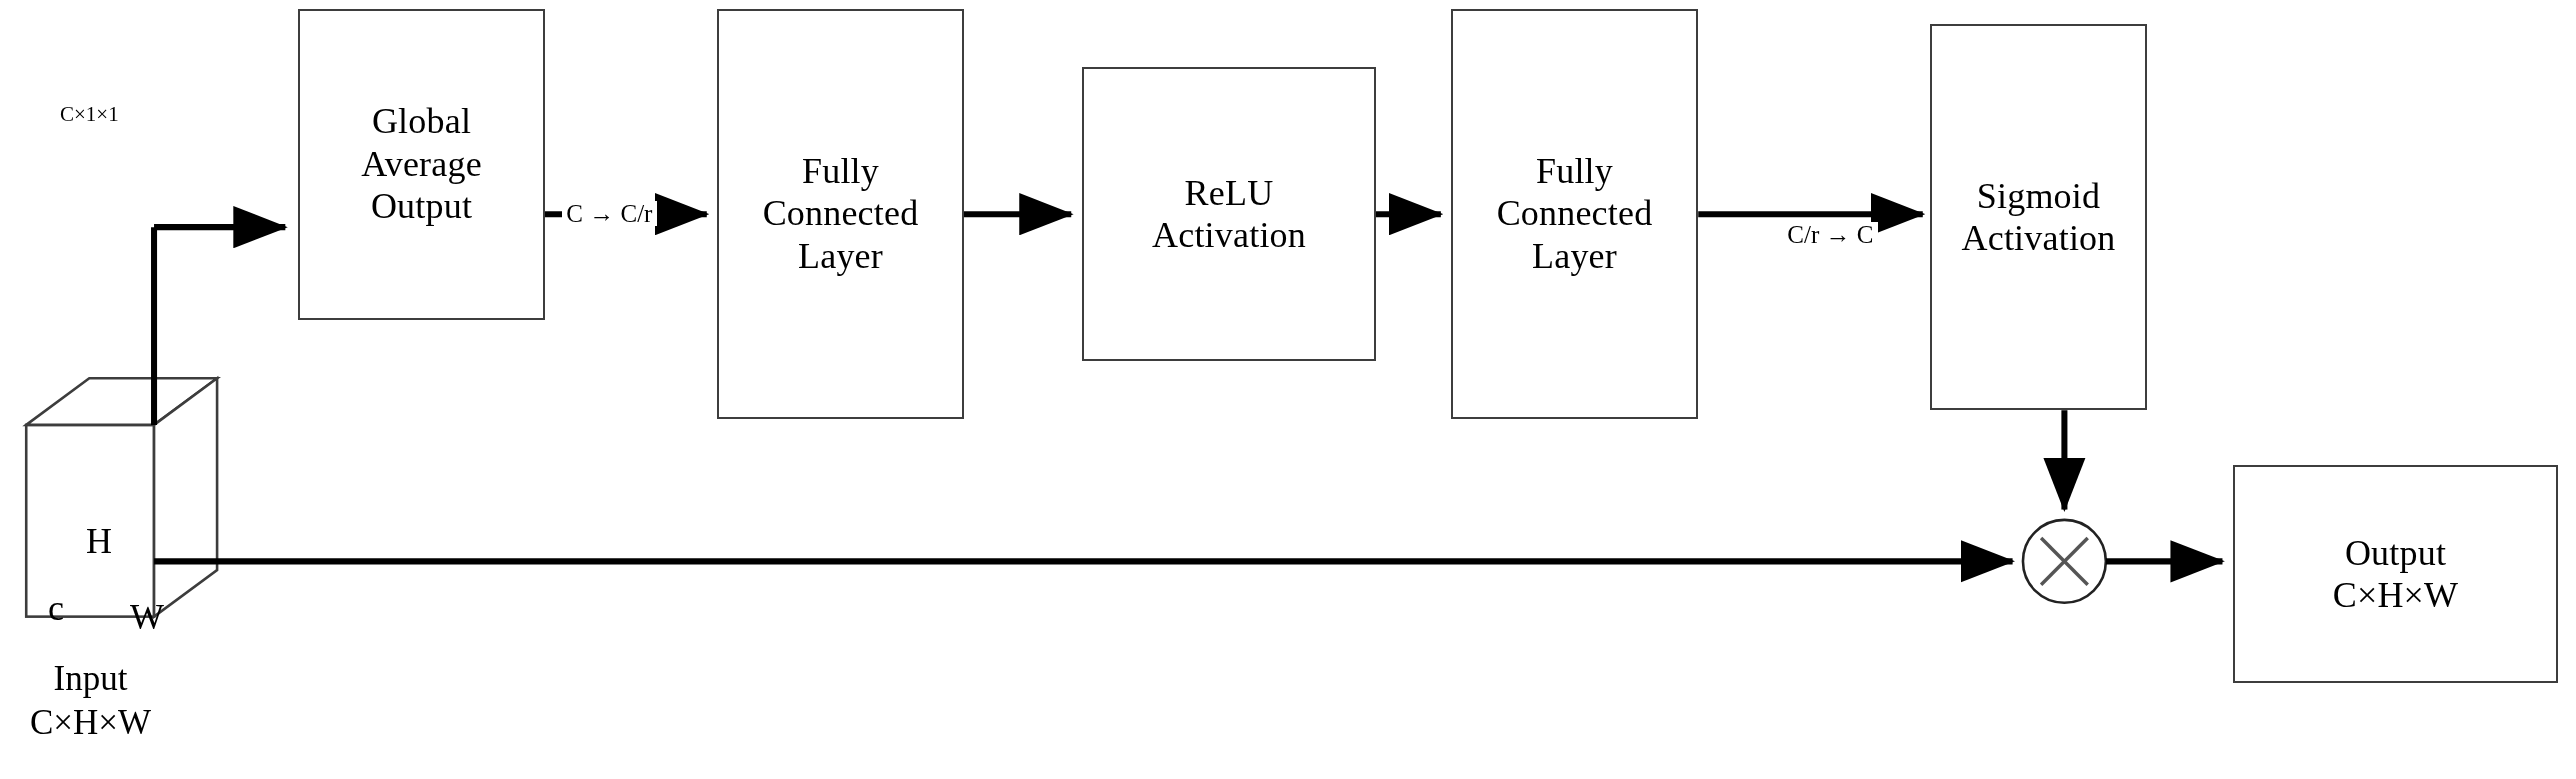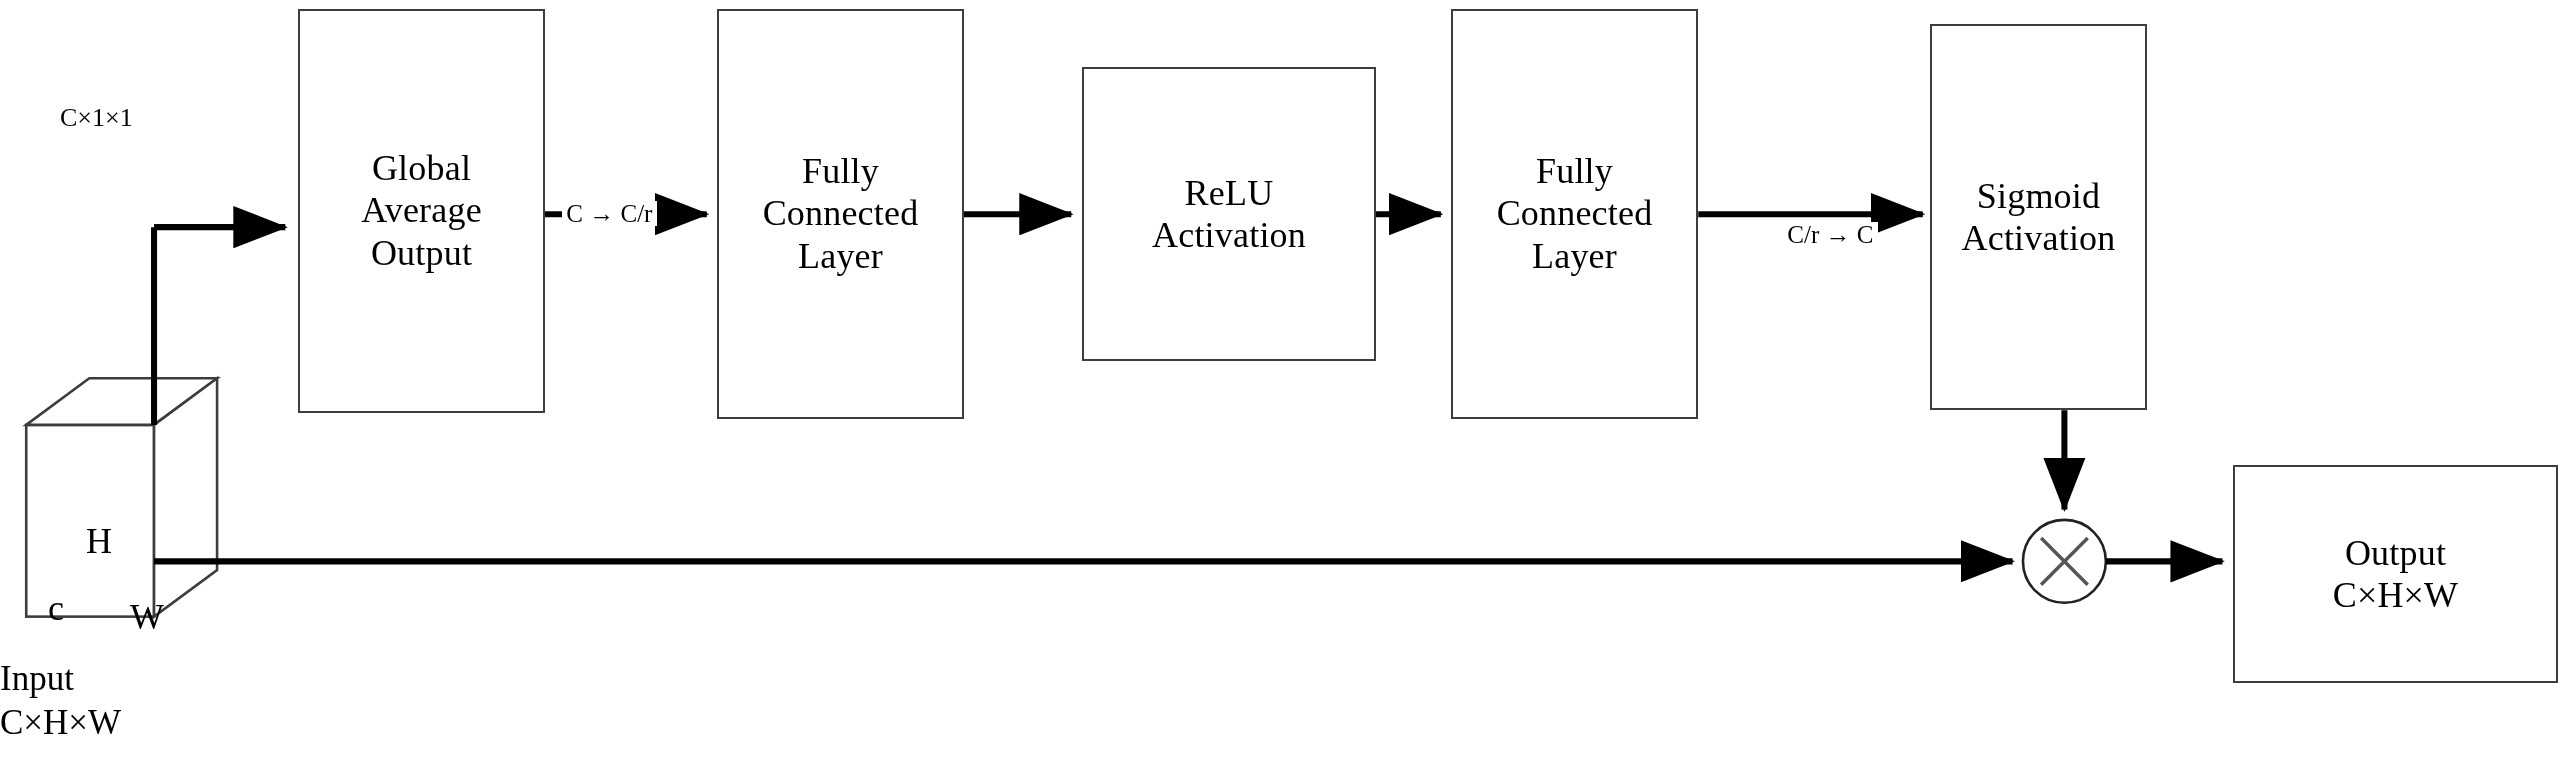--- a/index.html
+++ b/index.html
@@ -54,20 +54,21 @@
   .free-label {
     position: absolute;
     color: #000000;
     font-family: "Liberation Serif", "DejaVu Serif", serif;
     white-space: nowrap;
     text-align: center;
     line-height: 1.2;
   }
   .cube-caption {
     position: absolute;
+    text-align: center;
     font-family: "Liberation Serif", "DejaVu Serif", serif;
     font-size: 35px;
     color: #000000;
     line-height: 1.25;
   }
 </style>
 </head>
 <body>
 
 <div id="canvas">
@@ -121,21 +122,21 @@
       <circle cx="2390" cy="650" r="48" fill="#ffffff" stroke="#222222" stroke-width="3"></circle>
       <line x1="2363" y1="623" x2="2417" y2="677" stroke="#555555" stroke-width="4"></line>
       <line x1="2417" y1="623" x2="2363" y2="677" stroke="#555555" stroke-width="4"></line>
     </g>
 
     <g>
       <path d="M 2438 650 L 2573 650" stroke="#000000" stroke-width="7" fill="none" marker-end="url(#arrowhead)"></path>
     </g>
   </svg>
 
-  <div class="node-box" style="left:298px; top:8.6px; width:247px; height:404px;">
+  <div class="node-box" style="left:298px; top:8.6px; width:247px; height:311px;">
     <span class="line">Global</span>
     <span class="line">Average</span>
     <span class="line">Output</span>
   </div>
 
   <div class="node-box" style="left:717px; top:8.6px; width:247px; height:410px;">
     <span class="line">Fully</span>
     <span class="line">Connected</span>
     <span class="line">Layer</span>
   </div>
@@ -154,21 +155,21 @@
   <div class="node-box" style="left:1930px; top:24px; width:217px; height:386px;">
     <span class="line">Sigmoid</span>
     <span class="line">Activation</span>
   </div>
 
   <div class="node-box" style="left:2233px; top:465px; width:325px; height:218px;">
     <span class="line">Output</span>
     <span class="line">C×H×W</span>
   </div>
 
-  <div class="free-label label-mid" style="left:54px; top:102px; font-size:26px;">C×1×1</div>
+  <div class="free-label label-mid" style="left:54px; top:102px; font-size:21px;">C×1×1</div>
 
   <div class="edge-label label-small" style="left:562px; top:201px;">C → C/r</div>
 
   <div class="edge-label label-small" style="left:1783px; top:201px;margin-top:21px;">C/r → C</div>
 
 
   <div class="free-label" style="left:86px; top:520px; font-size:36px;">H</div>
 
   <div class="free-label" style="left:48px; top:587px; font-size:36px;">c</div>
 

